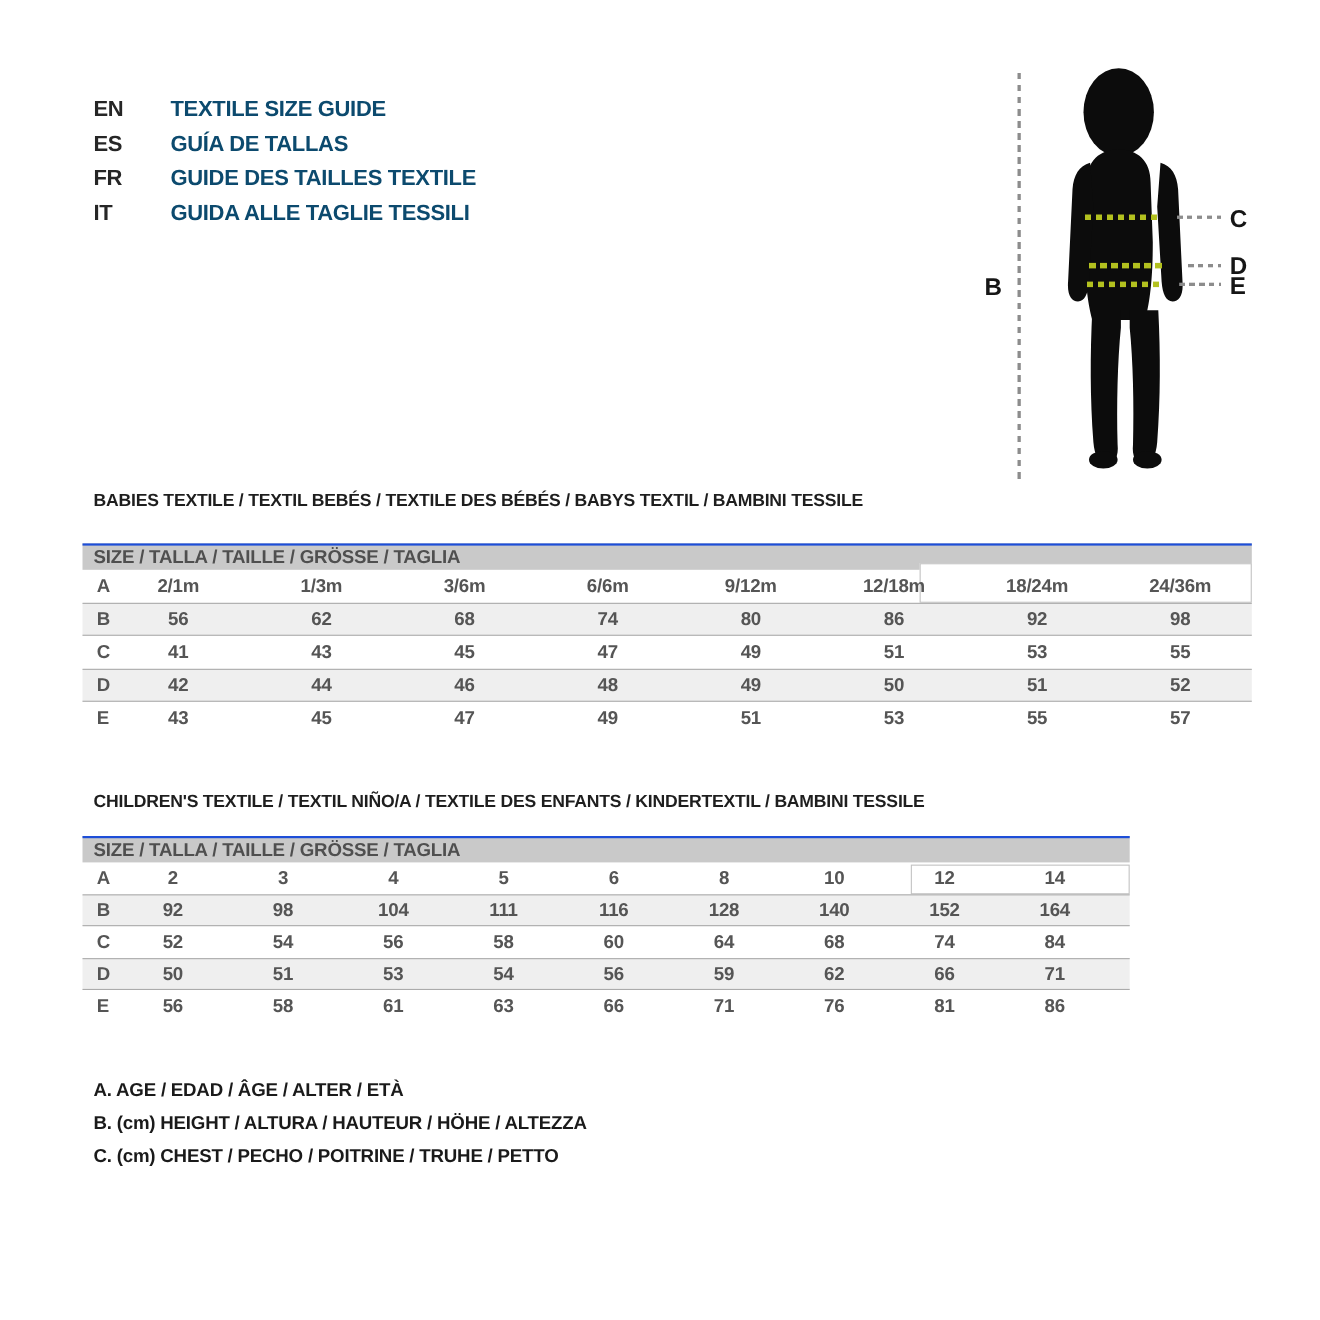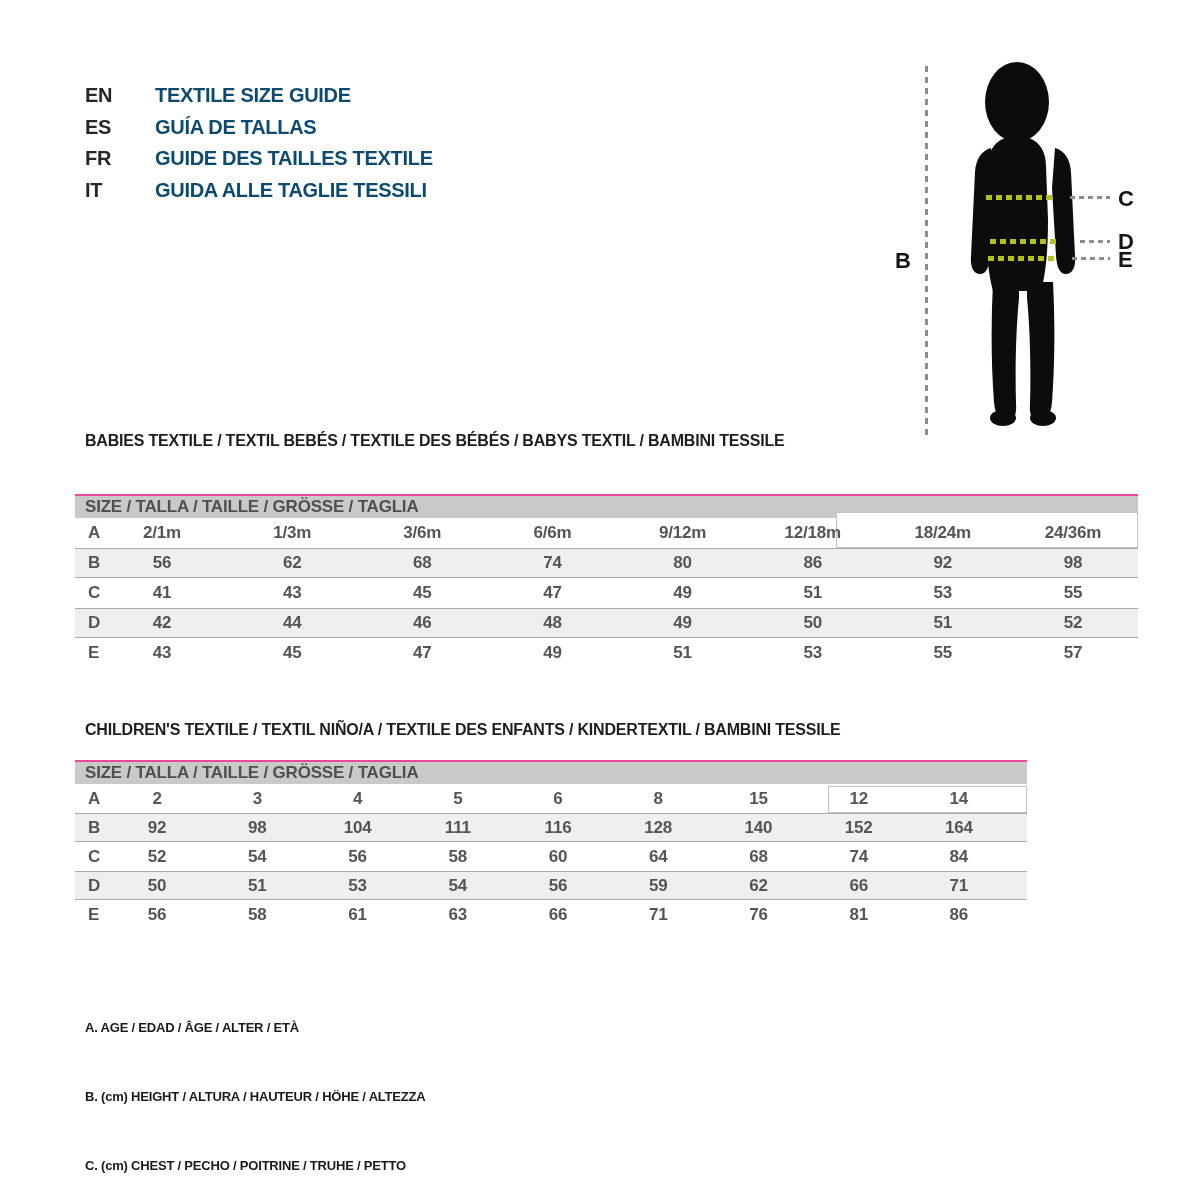--- a/index.html
+++ b/index.html
@@ -1,21 +1,21 @@
 <!DOCTYPE html>
 <html><head>
 <meta charset="utf-8">
 <style>
   html,body{margin:0;padding:0;background:#fff;}
   .page{position:relative;width:1200px;height:1200px;background:#ffffff;overflow:hidden;
         font-family:"Liberation Sans",sans-serif;}
 
   
   .langs{position:absolute;left:85px;top:84px;}
-  .lang-row{height:31.6px;display:flex;align-items:flex-start;}
+  .lang-row{height:31.6px;display:flex;align-items:center;}
   .lang-code{width:70px;font-size:20px;font-weight:bold;color:#262626;letter-spacing:-0.3px;}
   .lang-label{font-size:20px;font-weight:bold;color:#0c4a6e;letter-spacing:-0.3px;white-space:nowrap;}
 
   
   .figure{position:absolute;left:880px;top:50px;width:300px;height:410px;}
   .figure svg{position:absolute;left:78px;top:10px;}
   .vline{position:absolute;left:45px;top:16px;width:3px;height:372px;
          background:repeating-linear-gradient(180deg,#8c8c8c 0 6px,transparent 6px 11px);}
   .dotline{position:absolute;}
   .dotline.green{height:5px;background:repeating-linear-gradient(90deg,#b3c11f 0 6px,transparent 6px 10px);}
@@ -28,45 +28,45 @@
   .ld-e{left:192px;top:207px;width:38px;}
   .mlabel{position:absolute;font-size:22px;font-weight:bold;color:#161616;letter-spacing:-0.5px;}
   .ml-b{left:15px;top:198px;}
   .ml-c{left:238px;top:136px;}
   .ml-d{left:238px;top:179px;}
   .ml-e{left:238px;top:197px;}
 
   
   .sec{position:absolute;left:85px;margin:0;font-size:16px;font-weight:bold;color:#1e1e1e;
        letter-spacing:-0.2px;white-space:nowrap;}
-  .babies-title{top:432px;}
+  .babies-title{top:447px;}
   .children-title{top:721px;}
 
   
   .table{position:absolute;left:75px;}
   .babies{top:494px;width:1063px;}
   .children{top:760px;width:952px;}
   .thead{position:relative;z-index:0;height:24px;box-sizing:border-box;background:#c9c9c9;
-         border-top:2px solid #ec4899;display:flex;align-items:center;padding-left:10px;}
+         border-top:2px solid #1d4ed8;display:flex;align-items:center;padding-left:10px;}
   .thead span{font-size:17px;font-weight:bold;color:#4f4f4f;letter-spacing:-0.2px;}
   .selbox{position:absolute;background:#ffffff;border:1px solid #c2c2c2;z-index:1;box-sizing:border-box;}
   .babies .selbox{left:761px;top:18px;width:302px;height:36px;}
   .children .selbox{left:753px;top:26px;width:199px;height:27px;}
   .trow{position:relative;z-index:2;height:30px;box-sizing:border-box;display:flex;align-items:center;}
   .children .trow{height:29px;}
   .tbody .trow:nth-of-type(even){background:#efefef;border-top:1px solid #ababab;border-bottom:1px solid #ababab;}
   .tlabel{position:absolute;left:13px;font-size:17px;font-weight:bold;color:#555555;}
   .tcells{display:flex;width:100%;box-sizing:border-box;}
   .babies .tcells{padding-left:22px;}
   .children .tcells{padding-left:32px;padding-right:18px;}
   .cell{flex:1;text-align:center;font-size:17px;font-weight:bold;color:#555555;letter-spacing:-0.2px;}
 
   
   .legend{position:absolute;left:85px;top:981px;}
-  .legend-row{height:29.8px;font-size:13px;font-weight:bold;color:#1a1a1a;letter-spacing:-0.2px;white-space:nowrap;margin-top:39px;}
+  .legend-row{height:29.8px;font-size:17px;font-weight:bold;color:#1a1a1a;letter-spacing:-0.2px;white-space:nowrap;}
 </style>
 </head>
 <body>
 
 <div class="page">
 
   <section class="langs">
 
       <div class="lang-row">
         <span class="lang-code">EN</span>
@@ -212,21 +212,21 @@
 
         <div class="trow">
           <span class="tlabel">A</span>
           <div class="tcells">
             <span class="cell">2</span>
             <span class="cell">3</span>
             <span class="cell">4</span>
             <span class="cell">5</span>
             <span class="cell">6</span>
             <span class="cell">8</span>
-            <span class="cell">15</span>
+            <span class="cell">10</span>
             <span class="cell">12</span>
             <span class="cell">14</span>
           </div>
         </div>
 
         <div class="trow">
           <span class="tlabel">B</span>
           <div class="tcells">
             <span class="cell">92</span>
             <span class="cell">98</span>

